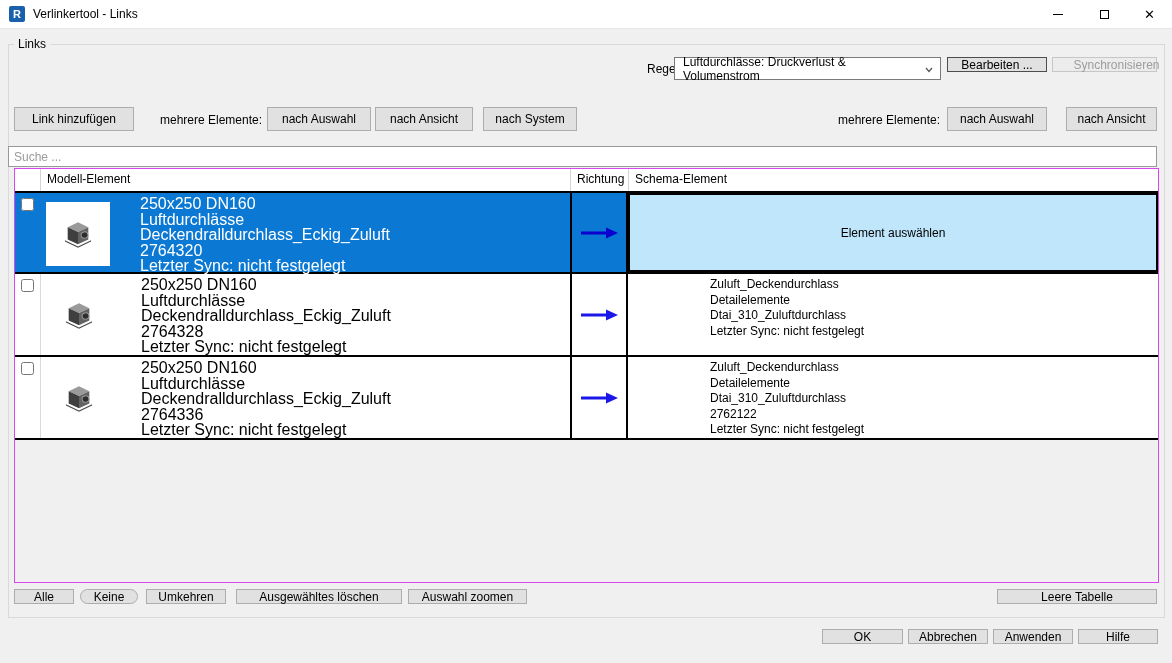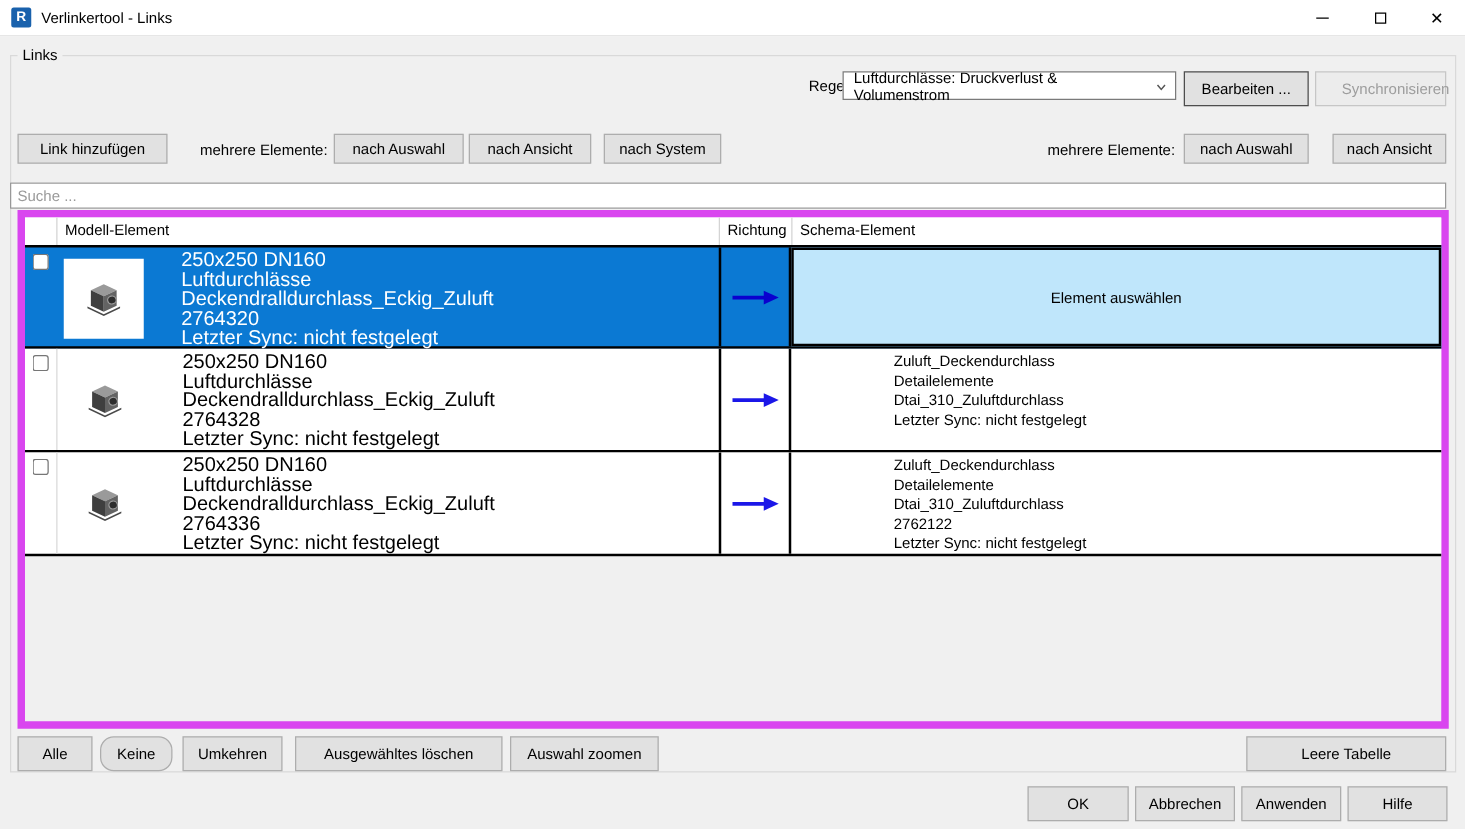--- a/index.html
+++ b/index.html
@@ -28,42 +28,42 @@
   .winbtn.min { left:1035px; } .winbtn.max { left:1082px; } .winbtn.close { left:1127px; }
   .glyph-min { width:10px; height:1px; background:#000; }
   .glyph-max { width:9px; height:9px; border:1px solid #000; }
   .glyph-close { font-size:13px; line-height:13px; }
   
   .groupbox { position:absolute; left:8px; top:44px; width:1157px; height:574px;
     border:1px solid #d9d9d9; }
   .groupbox-label { position:absolute; left:14px; top:37px; background:#f0f0f0;
     padding:0 4px; font-size:12px; }
   
-  .btn { position:absolute; height:28px; background:#e1e1e1; border:1px solid #adadad;
+  .btn { position:absolute; height:15px; background:#e1e1e1; border:1px solid #adadad;
     font-size:12px; display:flex; align-items:center; justify-content:center;
     font-family:inherit; color:#000; }
   .btn.dark-border { border-color:#4d4d4d; }
   .btn.disabled { background:#ececec; border-color:#c6c6c6; color:#9d9d9d; }
   
   .regel-label { position:absolute; left:632px; top:62px;margin-left:15px; }
   .rule-select { position:absolute; left:674px; top:57px; width:267px; height:23px;
     background:#fff; border:1px solid #7a7a7a; display:flex; align-items:center;
     padding:0 22px 0 8px; }
   .rule-select .chev { position:absolute; right:7px; top:8px; width:8px; height:8px; }
   .chev svg { display:block; }
   
   .lbl { position:absolute; top:113px; }
   
   .search-input { position:absolute; left:8px; top:146px; width:1149px; height:21px;
     border:1px solid #999; background:#fff; padding:0 5px; font-size:12px;
     font-family:inherit; }
   .search-input::placeholder { color:#9a9a9a; }
   
   .datagrid { position:absolute; left:14px; top:168px; width:1145px; height:415px;
-    border:6px solid #d946ef; background:#f0f0f0; }
+    border:1px solid #d946ef; background:#f0f0f0; }
   .dg-header { position:relative; height:22px; background:#ffffff; }
   .dg-header .hc { position:absolute; top:0; bottom:0; padding:3px 0 0 6px;
     border-left:1px solid #d4d4d4; font-size:12px; }
   .hc.h0 { left:0; width:25px; border-left:none; }
   .hc.h1 { left:25px; width:530px; }
   .hc.h2 { left:555px; width:58px; }
   .hc.h3 { left:613px; right:0; }
   .dg-row { position:relative; height:83px; background:#ffffff;
     border-bottom:2px solid #000; }
   .dg-row.first { border-top:2px solid #000; }

